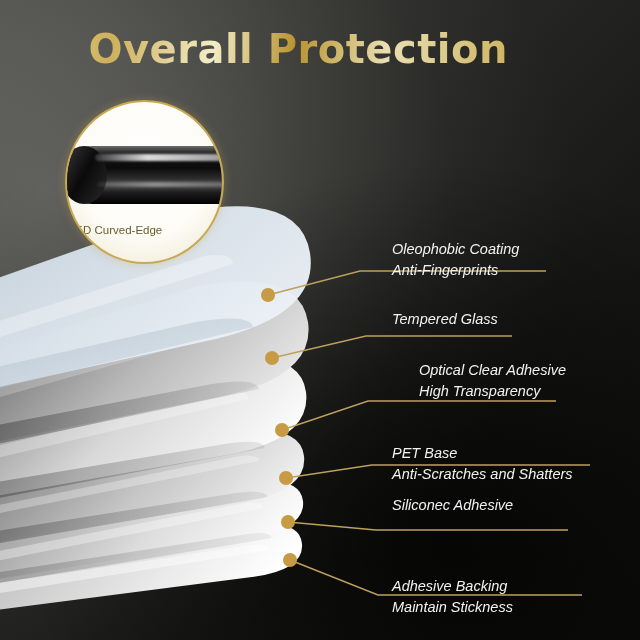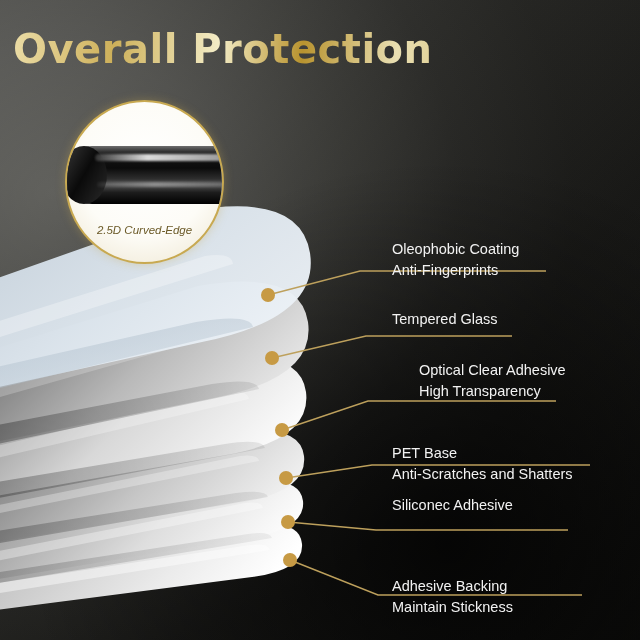--- a/index.html
+++ b/index.html
@@ -16,28 +16,27 @@
     background-blend-mode:screen, normal;
   }
   
   #stage:after{
     content:"";position:absolute;inset:0;pointer-events:none;
     background:radial-gradient(ellipse 700px 640px at 70% 85%, rgba(0,0,0,.75) 0%, rgba(0,0,0,0) 60%);
   }
 
   
   #title{
-    position:absolute;left:0;top:26px;width:508px;text-align:left;
+    position:absolute;left:0;top:26px;width:508px;text-align:right;
     font-size:40px;font-weight:bold;letter-spacing:.5px;
     font-family:"DejaVu Sans", sans-serif;
     background:linear-gradient(95deg,#efe2b0 0%,#cdb05a 22%,#f3ecc6 42%,#b8932f 58%,#e9dfb2 76%,#cfb463 100%);
     -webkit-background-clip:text;background-clip:text;color:transparent;
     -webkit-text-fill-color:transparent;
     z-index:40;
-    padding-left:13px;
   }
 
   
   #inset{
     position:absolute;left:65px;top:100px;width:155px;height:160px;
     border-radius:50%;
     background:radial-gradient(circle at 50% 42%, #ffffff 0%, #fdfcf7 55%, #f4efe0 80%, #e8dfc6 100%);
     border:2px solid #c8a951;
     box-shadow:0 0 10px rgba(200,169,81,.35);
     overflow:hidden;z-index:35;
@@ -56,32 +55,32 @@
   #inset .glasshi2{
     position:absolute;left:30px;top:80px;width:145px;height:5px;border-radius:3px;
     background:linear-gradient(90deg,rgba(255,255,255,.05),rgba(190,190,190,.55) 40%,rgba(140,140,140,.25));
     filter:blur(1px);
   }
   #inset .capleft{
     position:absolute;left:-6px;top:44px;width:46px;height:58px;border-radius:50%;
     background:linear-gradient(120deg,#3b3b3b,#0a0a0a 50%,#2a2a2a);
   }
   #inset-caption{
-    position:absolute;left:0;bottom:26px;width:100%;text-align:center;
-    font-size:11.5px;color:#6b5a28;font-family:"Liberation Sans",sans-serif;font-style:italic;
+    position:absolute;left:0;bottom:26px;width:100%;text-align:left;
+    font-size:11.5px;color:#6b5a28;font-family:"Liberation Sans",sans-serif;
   }
 
   
   #stack{position:absolute;left:0;top:0;width:640px;height:640px;z-index:20;}
 
   
   .callout{position:absolute;z-index:45;}
   .callout .ctext{
     color:#f2f2f2;font-size:14.5px;line-height:19px;white-space:nowrap;
-    font-family:"Liberation Sans",sans-serif;padding-bottom:2px;
+    font-family:"Liberation Sans",sans-serif;padding-bottom:2px;font-style:italic;
   }
 </style>
 </head>
 <body>
 
 <div id="stage">
 
   <div id="title">Overall Protection</div>
 
   <div id="inset">

